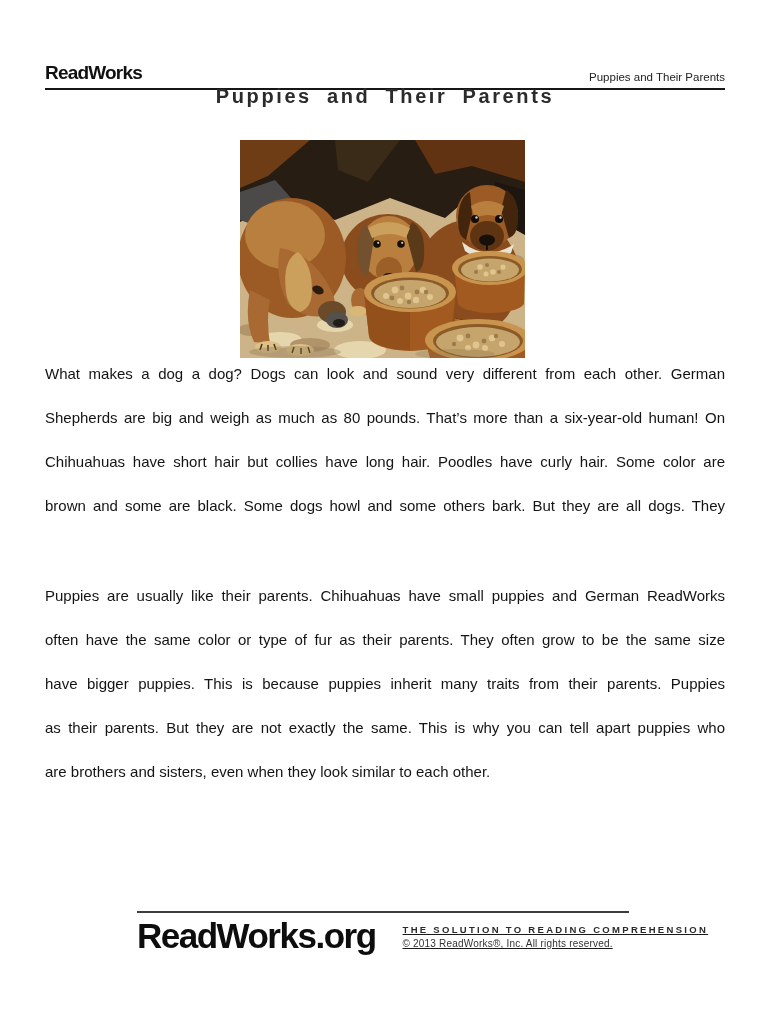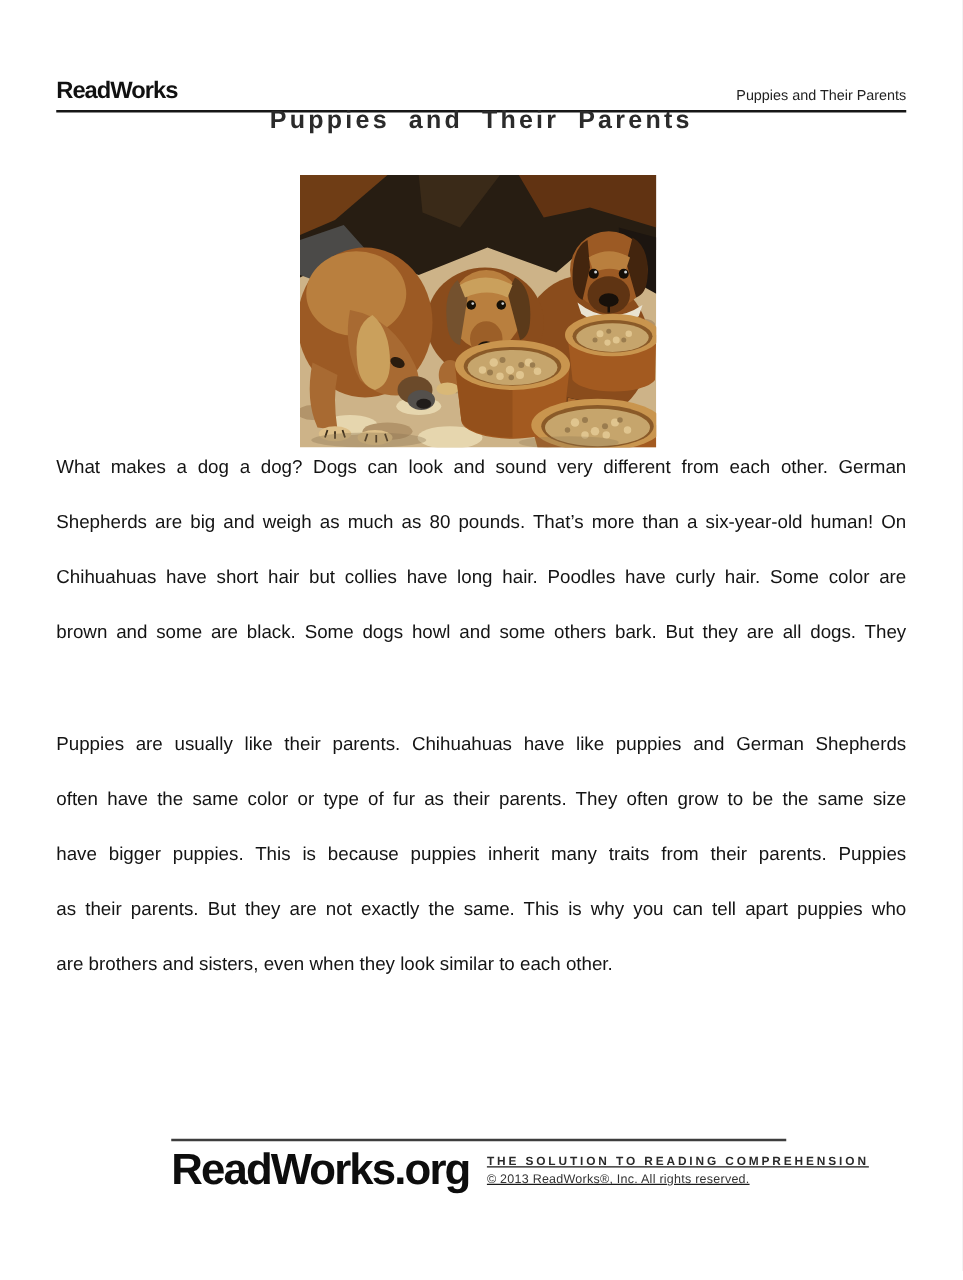--- a/index.html
+++ b/index.html
@@ -50,21 +50,21 @@
     text-align:justify; text-align-last:justify;
     white-space:nowrap; overflow:visible;
   }
   .tline.lastline { text-align-last:left; }
   .para2 { margin-top:46px; }
   
   .footer {
     position:absolute; top:911px; left:137px; width:492px;
     border-top:2px solid #3d3d3d;
     padding-top:5px;
-    display:flex; align-items:flex-start; gap:14px;
+    display:flex; align-items:flex-start; gap:27px;
   }
   .footer-logo {
     font-size:35px; font-weight:bold; letter-spacing:-1.5px; color:#0d0d0d;
     line-height:1; white-space:nowrap;
   }
   .footer-col { padding-top:6px;text-decoration:underline; }
   .footer-tagline {
     font-size:9.5px; font-weight:bold; letter-spacing:2.3px; color:#2a2a2a;
     white-space:nowrap;
   }
@@ -241,21 +241,21 @@
   </div>
 
   <div class="body-text">
     <div class="paragraph">
       <div class="tline">What makes a dog a dog? Dogs can look and sound very different from each other. German</div>
       <div class="tline">Shepherds are big and weigh as much as 80 pounds. That’s more than a six-year-old human! On</div>
       <div class="tline">Chihuahuas have short hair but collies have long hair. Poodles have curly hair. Some color are</div>
       <div class="tline">brown and some are black.  Some dogs howl and some others bark. But they are all dogs. They</div>
     </div>
     <div class="paragraph para2">
-      <div class="tline">Puppies are usually like their parents. Chihuahuas have like puppies and German Shepherds</div>
+      <div class="tline">Puppies are usually like their parents. Chihuahuas have small puppies and German ReadWorks</div>
       <div class="tline">often have the same color or type of fur as their parents. They often grow to be the same size</div>
       <div class="tline">have bigger puppies. This is because puppies inherit many traits from their parents. Puppies</div>
       <div class="tline">as their parents. But they are not exactly the same. This is why you can tell apart puppies who</div>
       <div class="tline lastline">are brothers and sisters, even when they look similar to each other.</div>
     </div>
   </div>
 
   <div class="footer">
     <div class="footer-logo">ReadWorks.org</div>
     <div class="footer-col">

